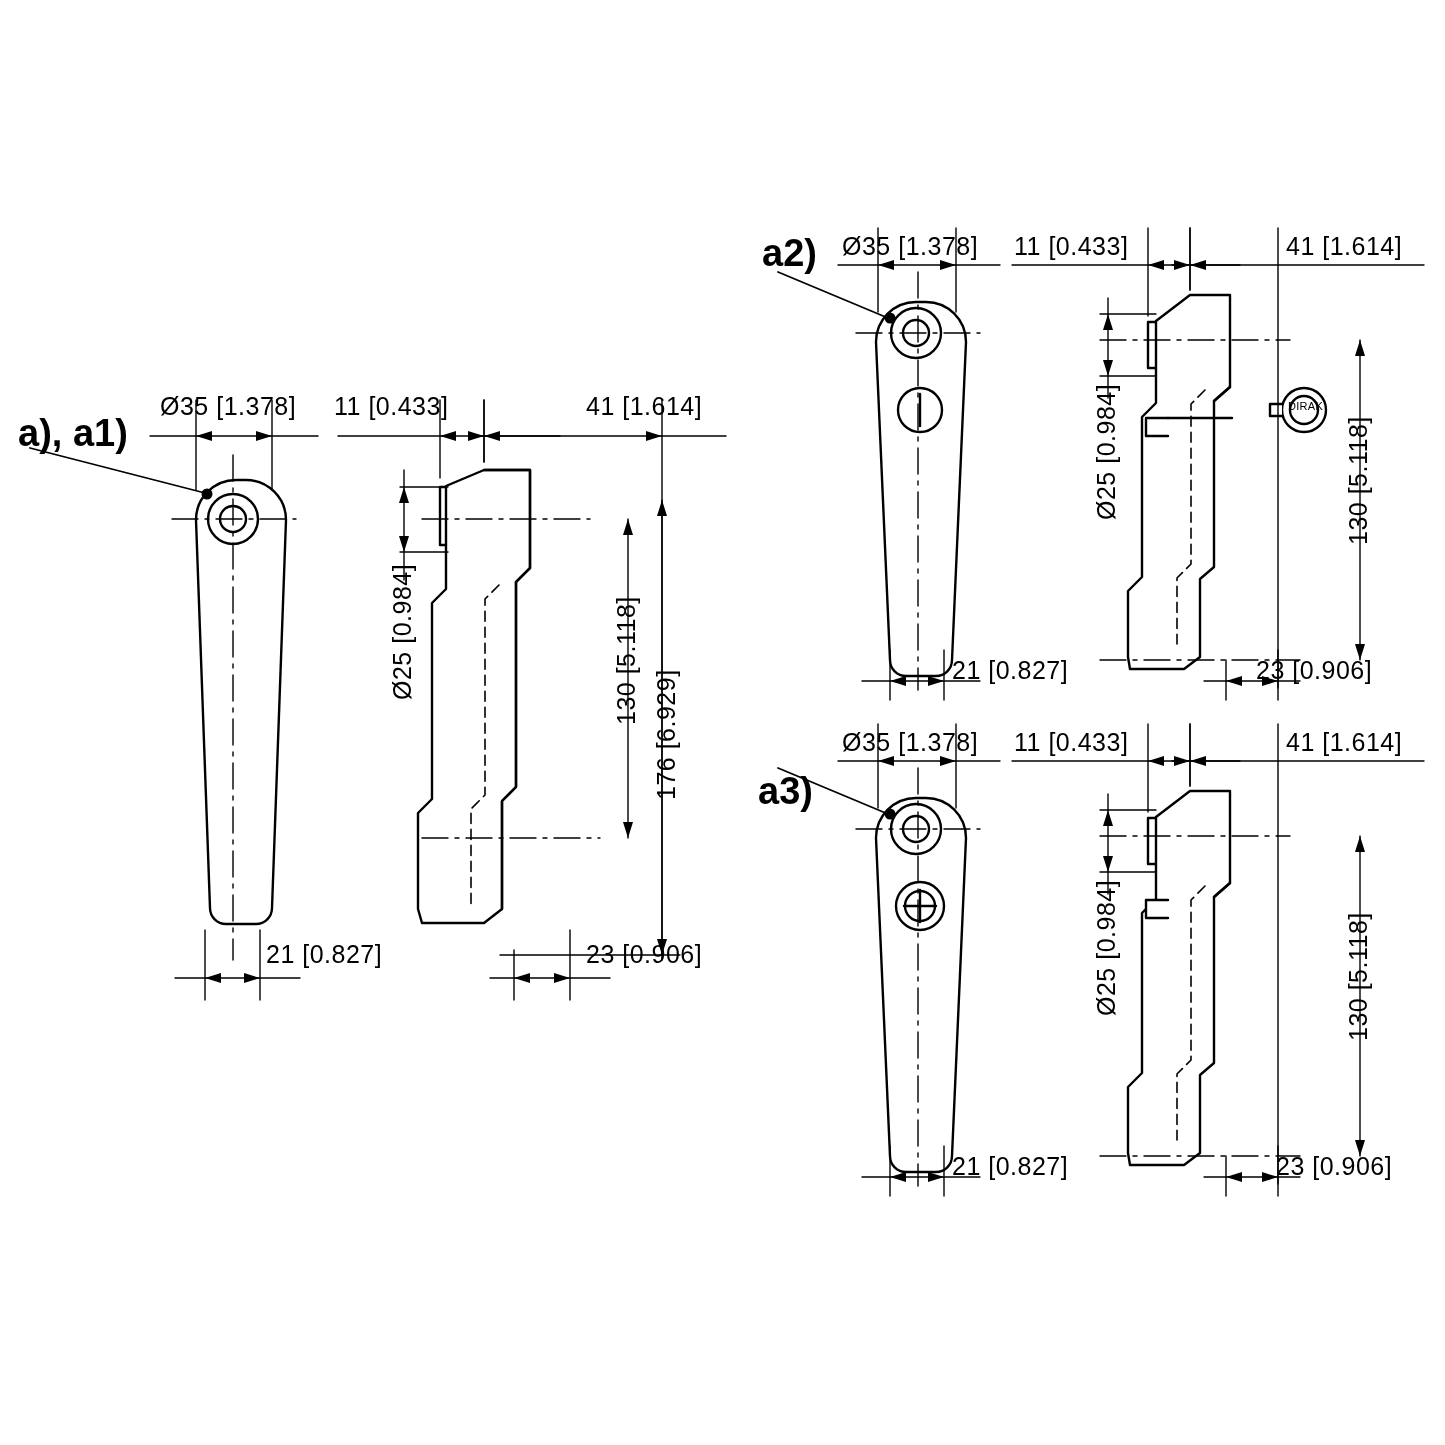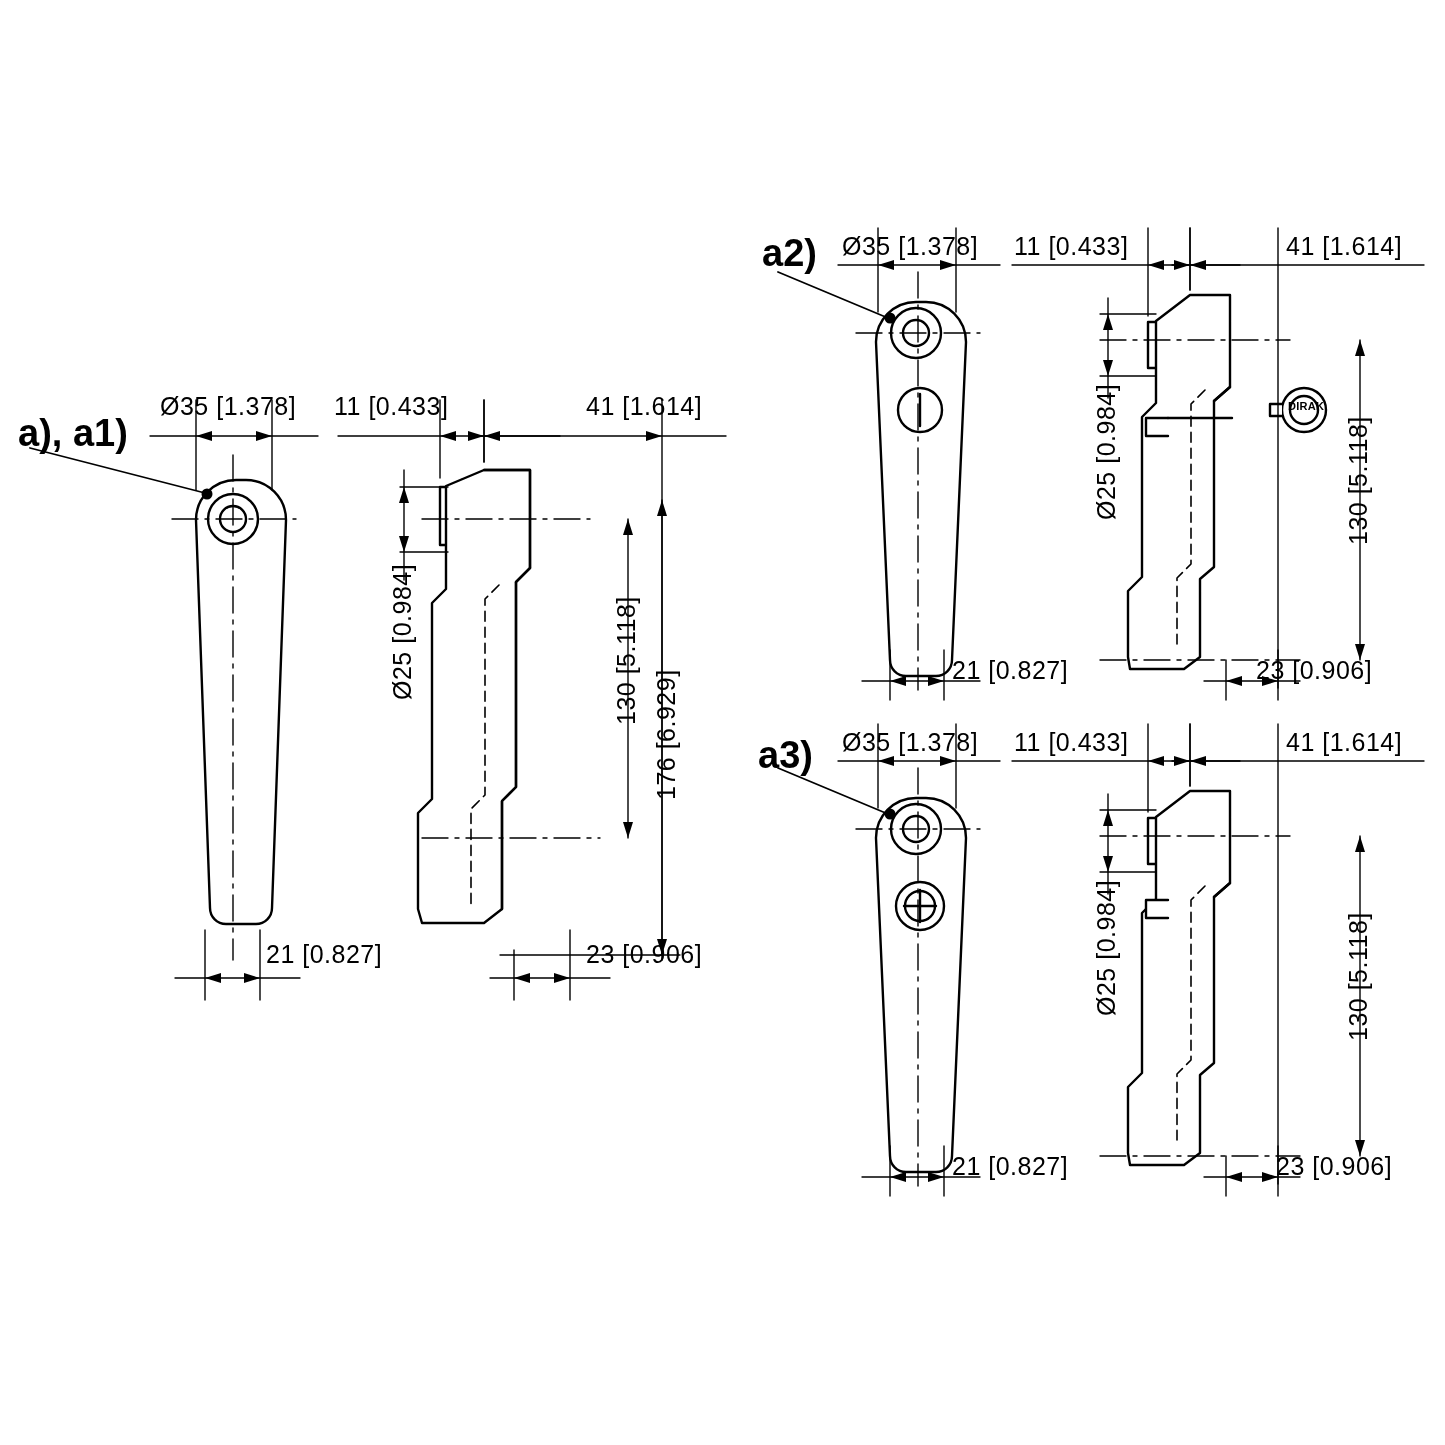--- a/index.html
+++ b/index.html
@@ -278,23 +278,23 @@
   <div class="lbl dim" style="left:586px;top:940px;">23 [0.906]</div>
 
   <div class="lbl tag" style="left:762px;top:232px;">a2)</div>
   <div class="lbl dim" style="left:842px;top:232px;">Ø35 [1.378]</div>
   <div class="lbl dim" style="left:1014px;top:232px;">11 [0.433]</div>
   <div class="lbl dim" style="left:1286px;top:232px;">41 [1.614]</div>
   <div class="lbl dim vert" style="left:1092px;top:520px;transform:rotate(-90deg);">Ø25 [0.984]</div>
   <div class="lbl dim vert" style="left:1344px;top:545px;transform:rotate(-90deg);">130 [5.118]</div>
   <div class="lbl dim" style="left:952px;top:656px;">21 [0.827]</div>
   <div class="lbl dim" style="left:1256px;top:656px;">23 [0.906]</div>
-  <div class="lbl" style="left:1288px;top:400px;font-size:11px;font-weight:bold;letter-spacing:0.3px;">DIRAK</div>
-
-  <div class="lbl tag" style="left:758px;top:734px;">a3)</div>
+  <div class="lbl" style="left:1288px;top:400px;font-size:11px;font-weight:normal;letter-spacing:0.3px;">DIRAK</div>
+
+  <div class="lbl tag" style="left:758px;top:770px;">a3)</div>
   <div class="lbl dim" style="left:842px;top:728px;">Ø35 [1.378]</div>
   <div class="lbl dim" style="left:1014px;top:728px;">11 [0.433]</div>
   <div class="lbl dim" style="left:1286px;top:728px;">41 [1.614]</div>
   <div class="lbl dim vert" style="left:1092px;top:1016px;transform:rotate(-90deg);">Ø25 [0.984]</div>
   <div class="lbl dim vert" style="left:1344px;top:1041px;transform:rotate(-90deg);">130 [5.118]</div>
   <div class="lbl dim" style="left:952px;top:1152px;">21 [0.827]</div>
   <div class="lbl dim" style="left:1276px;top:1152px;">23 [0.906]</div>
 
 </div>
 

